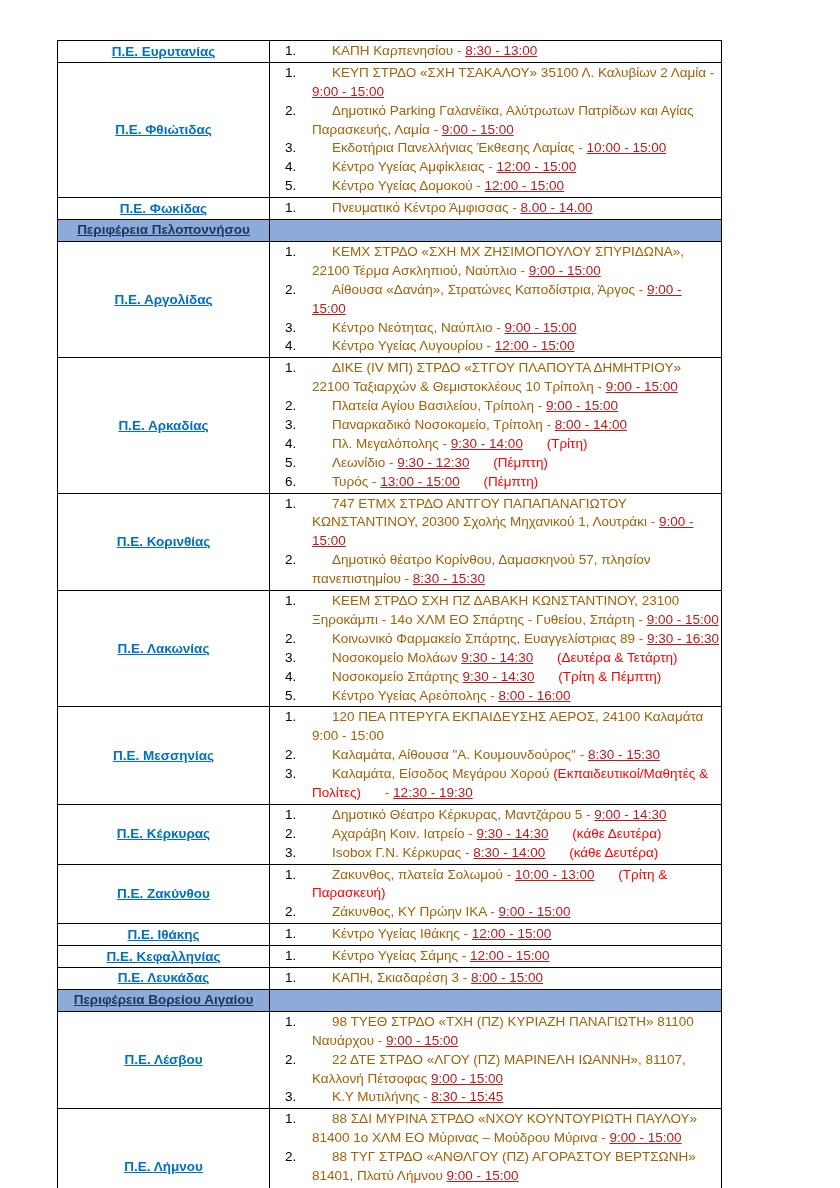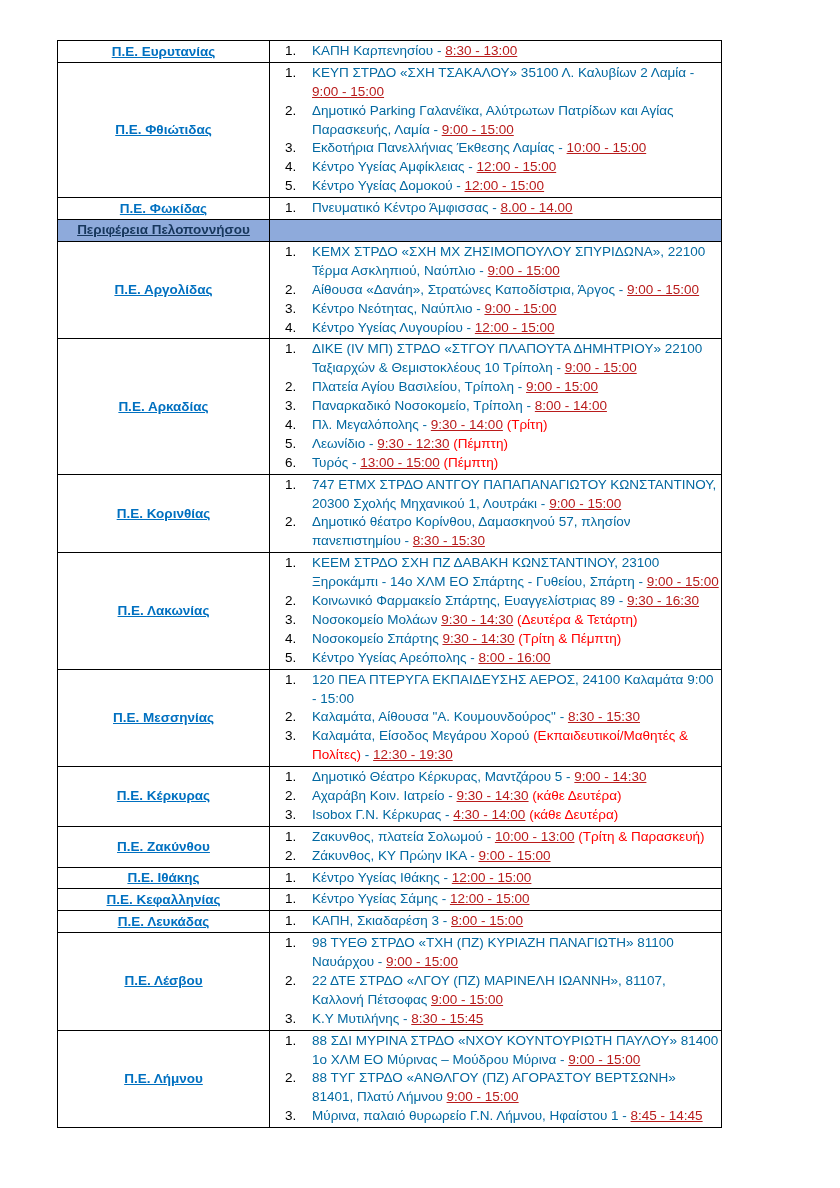--- a/index.html
+++ b/index.html
@@ -9,21 +9,21 @@
   table.schedule td{border:1px solid #000;vertical-align:middle;padding:0;}
   td.region-cell{width:211px;text-align:center;padding:1px 4px;}
   .region-link{color:var(--region-color,#0070C0);font-weight:bold;text-decoration:underline;font-size:13.5px;line-height:1.4;cursor:pointer;}
   tr.section-row td{background:var(--band-bg,#8EAADB);}
   .section-title{color:var(--band-text,#17375D);font-weight:bold;text-decoration:underline;font-size:13.5px;line-height:1.5;}
   td.section-spacer{height:21px;}
   td.items-cell{padding:1px 4px 1px 0;}
   ol.items{margin:0;padding:1px 2px 1px 0;list-style:none;counter-reset:li;}
   li.item{position:relative;padding-left:42px;font-size:13.5px;line-height:1.4;}
   li.item::before{counter-increment:li;content:counter(li) ".";position:absolute;left:15px;top:0;}
-  .seg-n{color:#0369a1;}
+  .seg-n{color:#a16207;margin-left:20px;}
   .seg-u{color:#b91c1c;text-decoration:underline;}
   .seg-r{color:var(--red,#FF0000);}
 </style>
 </head>
 <body>
 
 <div class="page">
   <table class="schedule">
     <tbody>
         <tr>
@@ -112,21 +112,21 @@
               <li class="item"><span class="seg-n">Καλαμάτα, Είσοδος Μεγάρου Χορού </span><span class="seg-r">(Εκπαιδευτικοί/Μαθητές &amp; Πολίτες)</span><span class="seg-n"> - </span><span class="seg-u">12:30 - 19:30</span></li>
             </ol>
           </td>
         </tr>
         <tr>
           <td class="region-cell"><span class="region-link">Π.Ε. Κέρκυρας</span></td>
           <td class="items-cell">
             <ol class="items">
               <li class="item"><span class="seg-n">Δημοτικό Θέατρο Κέρκυρας, Μαντζάρου 5 - </span><span class="seg-u">9:00 - 14:30</span></li>
               <li class="item"><span class="seg-n">Αχαράβη Κοιν. Ιατρείο - </span><span class="seg-u">9:30 - 14:30</span><span class="seg-n"> </span><span class="seg-r">(κάθε Δευτέρα)</span></li>
-              <li class="item"><span class="seg-n">Isobox Γ.Ν. Κέρκυρας - </span><span class="seg-u">4:30 - 14:00</span><span class="seg-n"> </span><span class="seg-r">(κάθε Δευτέρα)</span></li>
+              <li class="item"><span class="seg-n">Isobox Γ.Ν. Κέρκυρας - </span><span class="seg-u">8:30 - 14:00</span><span class="seg-n"> </span><span class="seg-r">(κάθε Δευτέρα)</span></li>
             </ol>
           </td>
         </tr>
         <tr>
           <td class="region-cell"><span class="region-link">Π.Ε. Ζακύνθου</span></td>
           <td class="items-cell">
             <ol class="items">
               <li class="item"><span class="seg-n">Ζακυνθος, πλατεία Σολωμού - </span><span class="seg-u">10:00 - 13:00</span><span class="seg-n"> </span><span class="seg-r">(Τρίτη &amp; Παρασκευή)</span></li>
               <li class="item"><span class="seg-n">Ζάκυνθος, ΚΥ Πρώην ΙΚΑ - </span><span class="seg-u">9:00 - 15:00</span></li>
             </ol>
@@ -149,20 +149,24 @@
           </td>
         </tr>
         <tr>
           <td class="region-cell"><span class="region-link">Π.Ε. Λευκάδας</span></td>
           <td class="items-cell">
             <ol class="items">
               <li class="item"><span class="seg-n">ΚΑΠΗ, Σκιαδαρέση 3 - </span><span class="seg-u">8:00 - 15:00</span></li>
             </ol>
           </td>
         </tr>
+        <tr class="section-row">
+          <td class="region-cell section-spacer"><span class="section-title">Περιφέρεια Βορείου Αιγαίου</span></td>
+          <td class="section-spacer"></td>
+        </tr>
         <tr>
           <td class="region-cell"><span class="region-link">Π.Ε. Λέσβου</span></td>
           <td class="items-cell">
             <ol class="items">
               <li class="item"><span class="seg-n">98 ΤΥΕΘ ΣΤΡΔΟ «ΤΧΗ (ΠΖ) ΚΥΡΙΑΖΗ ΠΑΝΑΓΙΩΤΗ» 81100 Ναυάρχου - </span><span class="seg-u">9:00 - 15:00</span></li>
               <li class="item"><span class="seg-n">22 ΔΤΕ ΣΤΡΔΟ «ΛΓΟΥ (ΠΖ) ΜΑΡΙΝΕΛΗ ΙΩΑΝΝΗ», 81107, Καλλονή Πέτσοφας </span><span class="seg-u">9:00 - 15:00</span></li>
               <li class="item"><span class="seg-n">Κ.Υ Μυτιλήνης - </span><span class="seg-u">8:30 - 15:45</span></li>
             </ol>
           </td>
         </tr>

